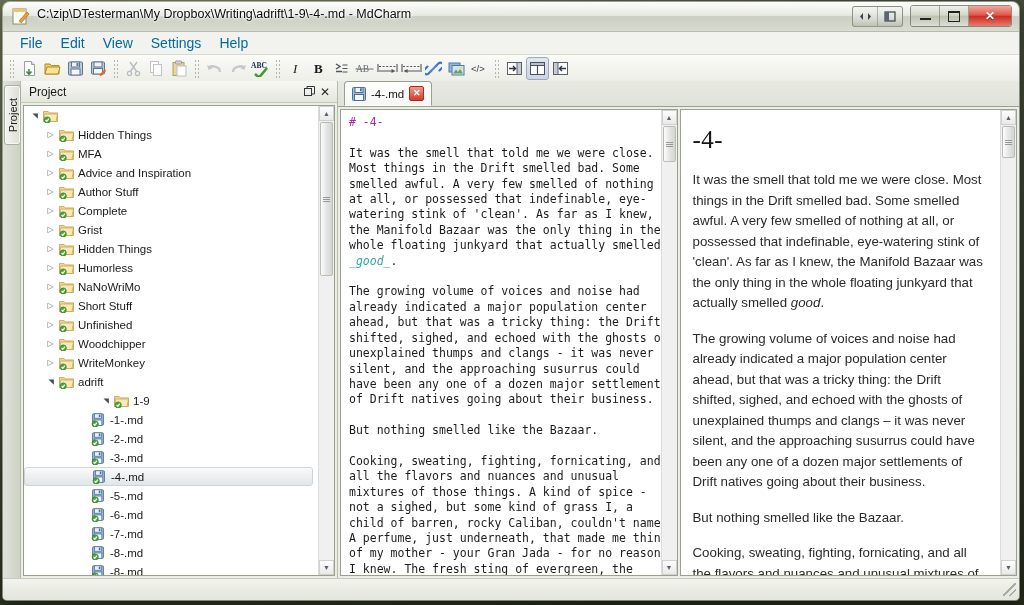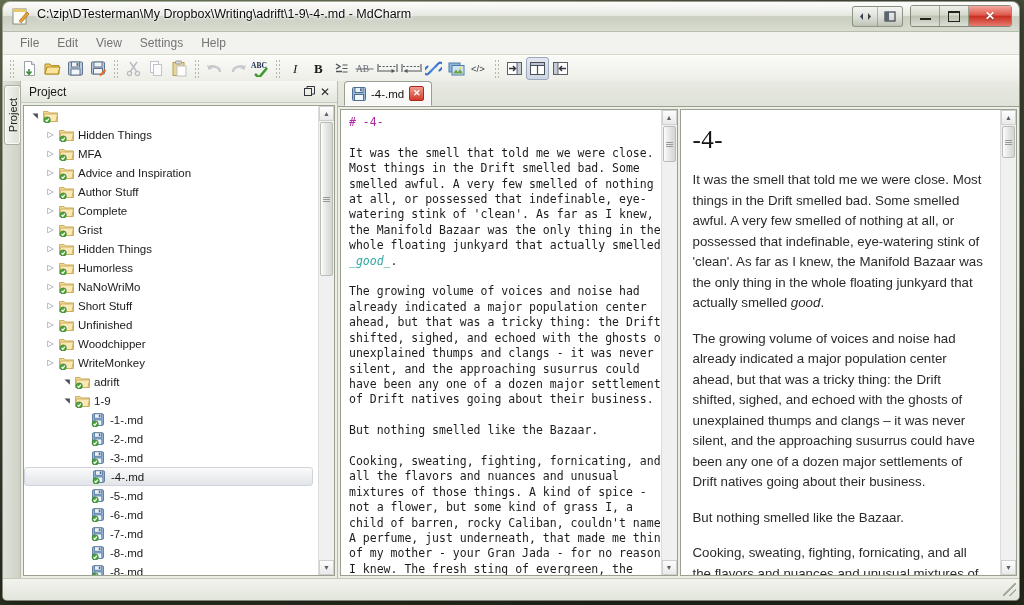--- a/index.html
+++ b/index.html
@@ -80,21 +80,21 @@
   .glyph-min{width:11px;height:2px;background:#20241b;margin-top:5px;}
   .glyph-max{width:10px;height:8px;border:1px solid #20241b;border-top-width:2px;}
 
   
   #menubar{
     height:22px;background:#f2f3ee;
     border-bottom:1px solid #d7dacd;
     display:flex;align-items:center;padding-left:8px;gap:0;
   }
   #menubar .mi{
-    font-size:12px;color:#737373;padding:3px 9px;border-radius:2px;text-align:center;
+    font-size:14px;color:#0369a1;padding:3px 9px;border-radius:2px;text-align:center;
   }
   
   #toolbar{
     height:27px;
     background:linear-gradient(180deg,#fbfbf8 0%,#eceee6 100%);
     border-bottom:1px solid #c9ccc0;
     display:flex;align-items:center;padding-left:3px;
   }
   .tgrip{
     width:6px;height:20px;margin:0 3px;
@@ -673,33 +673,33 @@
               <span class="ficon">
                 <svg width="15" height="14" viewBox="0 0 15 14">
     <path d="M0.5 2.5h4.6l1.2 1.4H14.5V12.5H0.5z" fill="#f0d68f" stroke="#c0a24e" stroke-width=".8"></path>
     <path d="M1.8 5h12.7l-1.6 7.5H0.6z" fill="#fae9b4" stroke="#c0a24e" stroke-width=".7"></path>
     <circle cx="4.2" cy="11" r="3.1" fill="#49a83b" stroke="#2f7a26" stroke-width=".7"></circle>
     <path d="M2.6 11 L3.8 12.3 L5.9 9.6" stroke="#fff" stroke-width="1.2" fill="none"></path>
   </svg>
               </span>
               <span class="tlabel">WriteMonkey</span>
             </div>
-            <div class="trow" style="padding-left: 36px;">
+            <div class="trow" style="padding-left: 20px;">
               <span class="arrow open" style="transform: rotate(-90deg); font-size: 7px;">◢</span>
               <span class="ficon">
                 <svg width="15" height="14" viewBox="0 0 15 14">
     <path d="M0.5 2.5h4.6l1.2 1.4H14.5V12.5H0.5z" fill="#f0d68f" stroke="#c0a24e" stroke-width=".8"></path>
     <path d="M1.8 5h12.7l-1.6 7.5H0.6z" fill="#fae9b4" stroke="#c0a24e" stroke-width=".7"></path>
     <circle cx="4.2" cy="11" r="3.1" fill="#49a83b" stroke="#2f7a26" stroke-width=".7"></circle>
     <path d="M2.6 11 L3.8 12.3 L5.9 9.6" stroke="#fff" stroke-width="1.2" fill="none"></path>
   </svg>
               </span>
               <span class="tlabel">adrift</span>
             </div>
-            <div class="trow" style="padding-left: 36px;">
+            <div class="trow" style="padding-left: 36px; margin-left: 39px;">
               <span class="arrow open" style="transform: rotate(-90deg); font-size: 7px;">◢</span>
               <span class="ficon">
                 <svg width="15" height="14" viewBox="0 0 15 14">
     <path d="M0.5 2.5h4.6l1.2 1.4H14.5V12.5H0.5z" fill="#f0d68f" stroke="#c0a24e" stroke-width=".8"></path>
     <path d="M1.8 5h12.7l-1.6 7.5H0.6z" fill="#fae9b4" stroke="#c0a24e" stroke-width=".7"></path>
     <circle cx="4.2" cy="11" r="3.1" fill="#49a83b" stroke="#2f7a26" stroke-width=".7"></circle>
     <path d="M2.6 11 L3.8 12.3 L5.9 9.6" stroke="#fff" stroke-width="1.2" fill="none"></path>
   </svg>
               </span>
               <span class="tlabel">1-9</span>
@@ -878,21 +878,21 @@
 <span>unexplained thumps and clangs - it was never</span>
 <span>silent, and the approaching susurrus could</span>
 <span>have been any one of a dozen major settlements</span>
 <span>of Drift natives going about their business.</span>
 
 <span>But nothing smelled like the Bazaar.</span>
 
 <span>Cooking, sweating, fighting, fornicating, and</span>
 <span>all the flavors and nuances and unusual</span>
 <span>mixtures of those things. A kind of spice -</span>
-<span>not a flower, but some kind of grass I, a</span>
+<span>not a sighed, but some kind of grass I, a</span>
 <span>child of barren, rocky Caliban, couldn't name.</span>
 <span>A perfume, just underneath, that made me think</span>
 <span>of my mother - your Gran Jada - for no reason</span>
 <span>I knew. The fresh sting of evergreen, the</span>
 
 
 
 </div>
           <div class="vsb">
             <div class="arrowbtn">▲</div>

